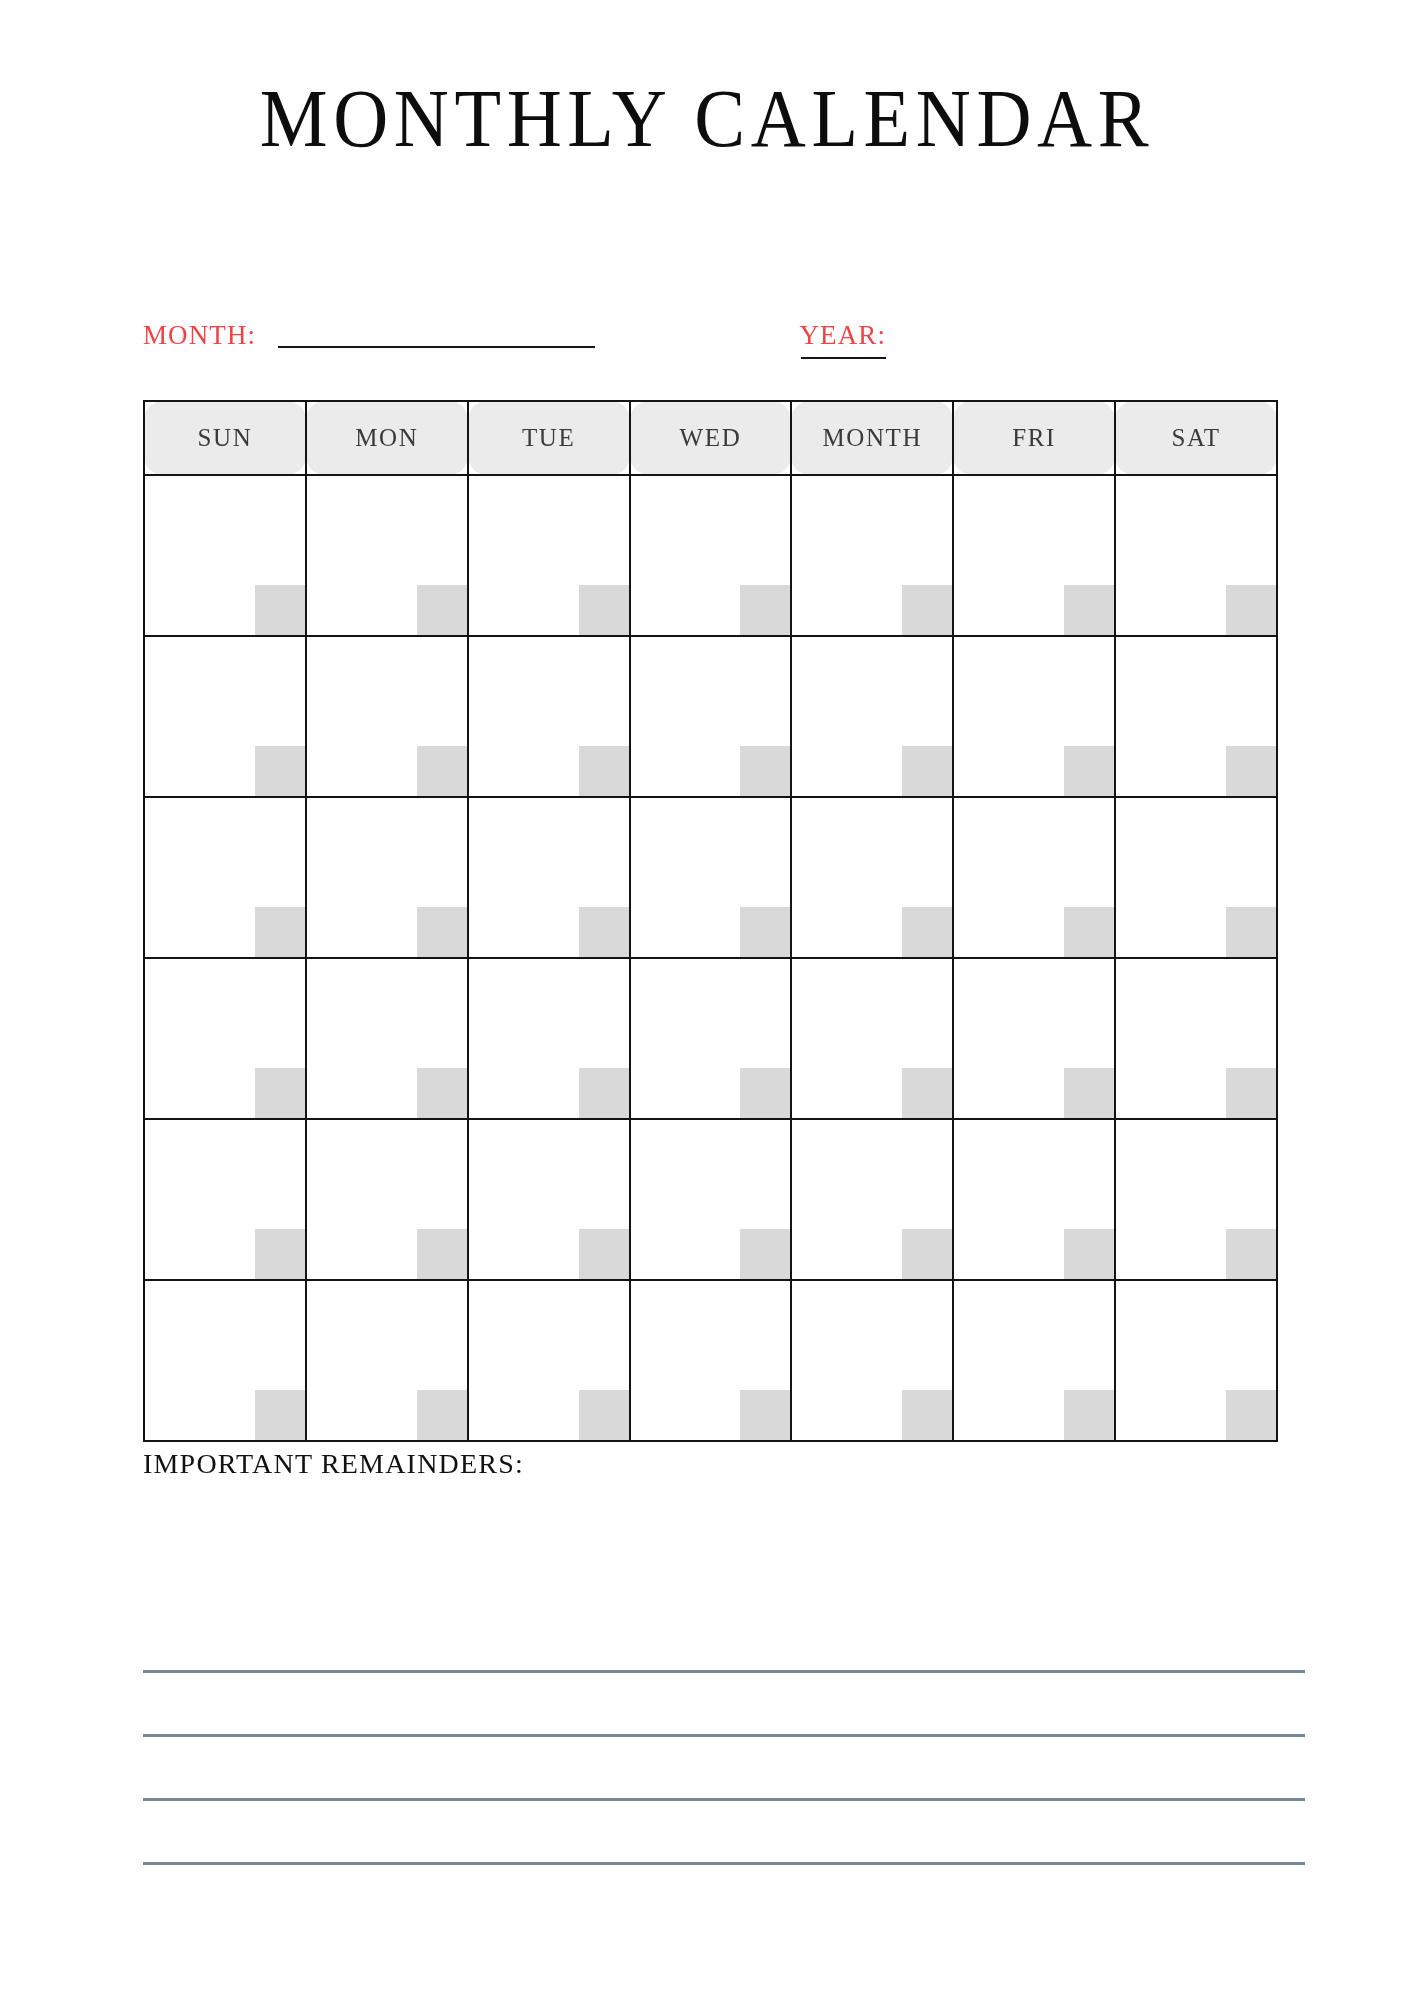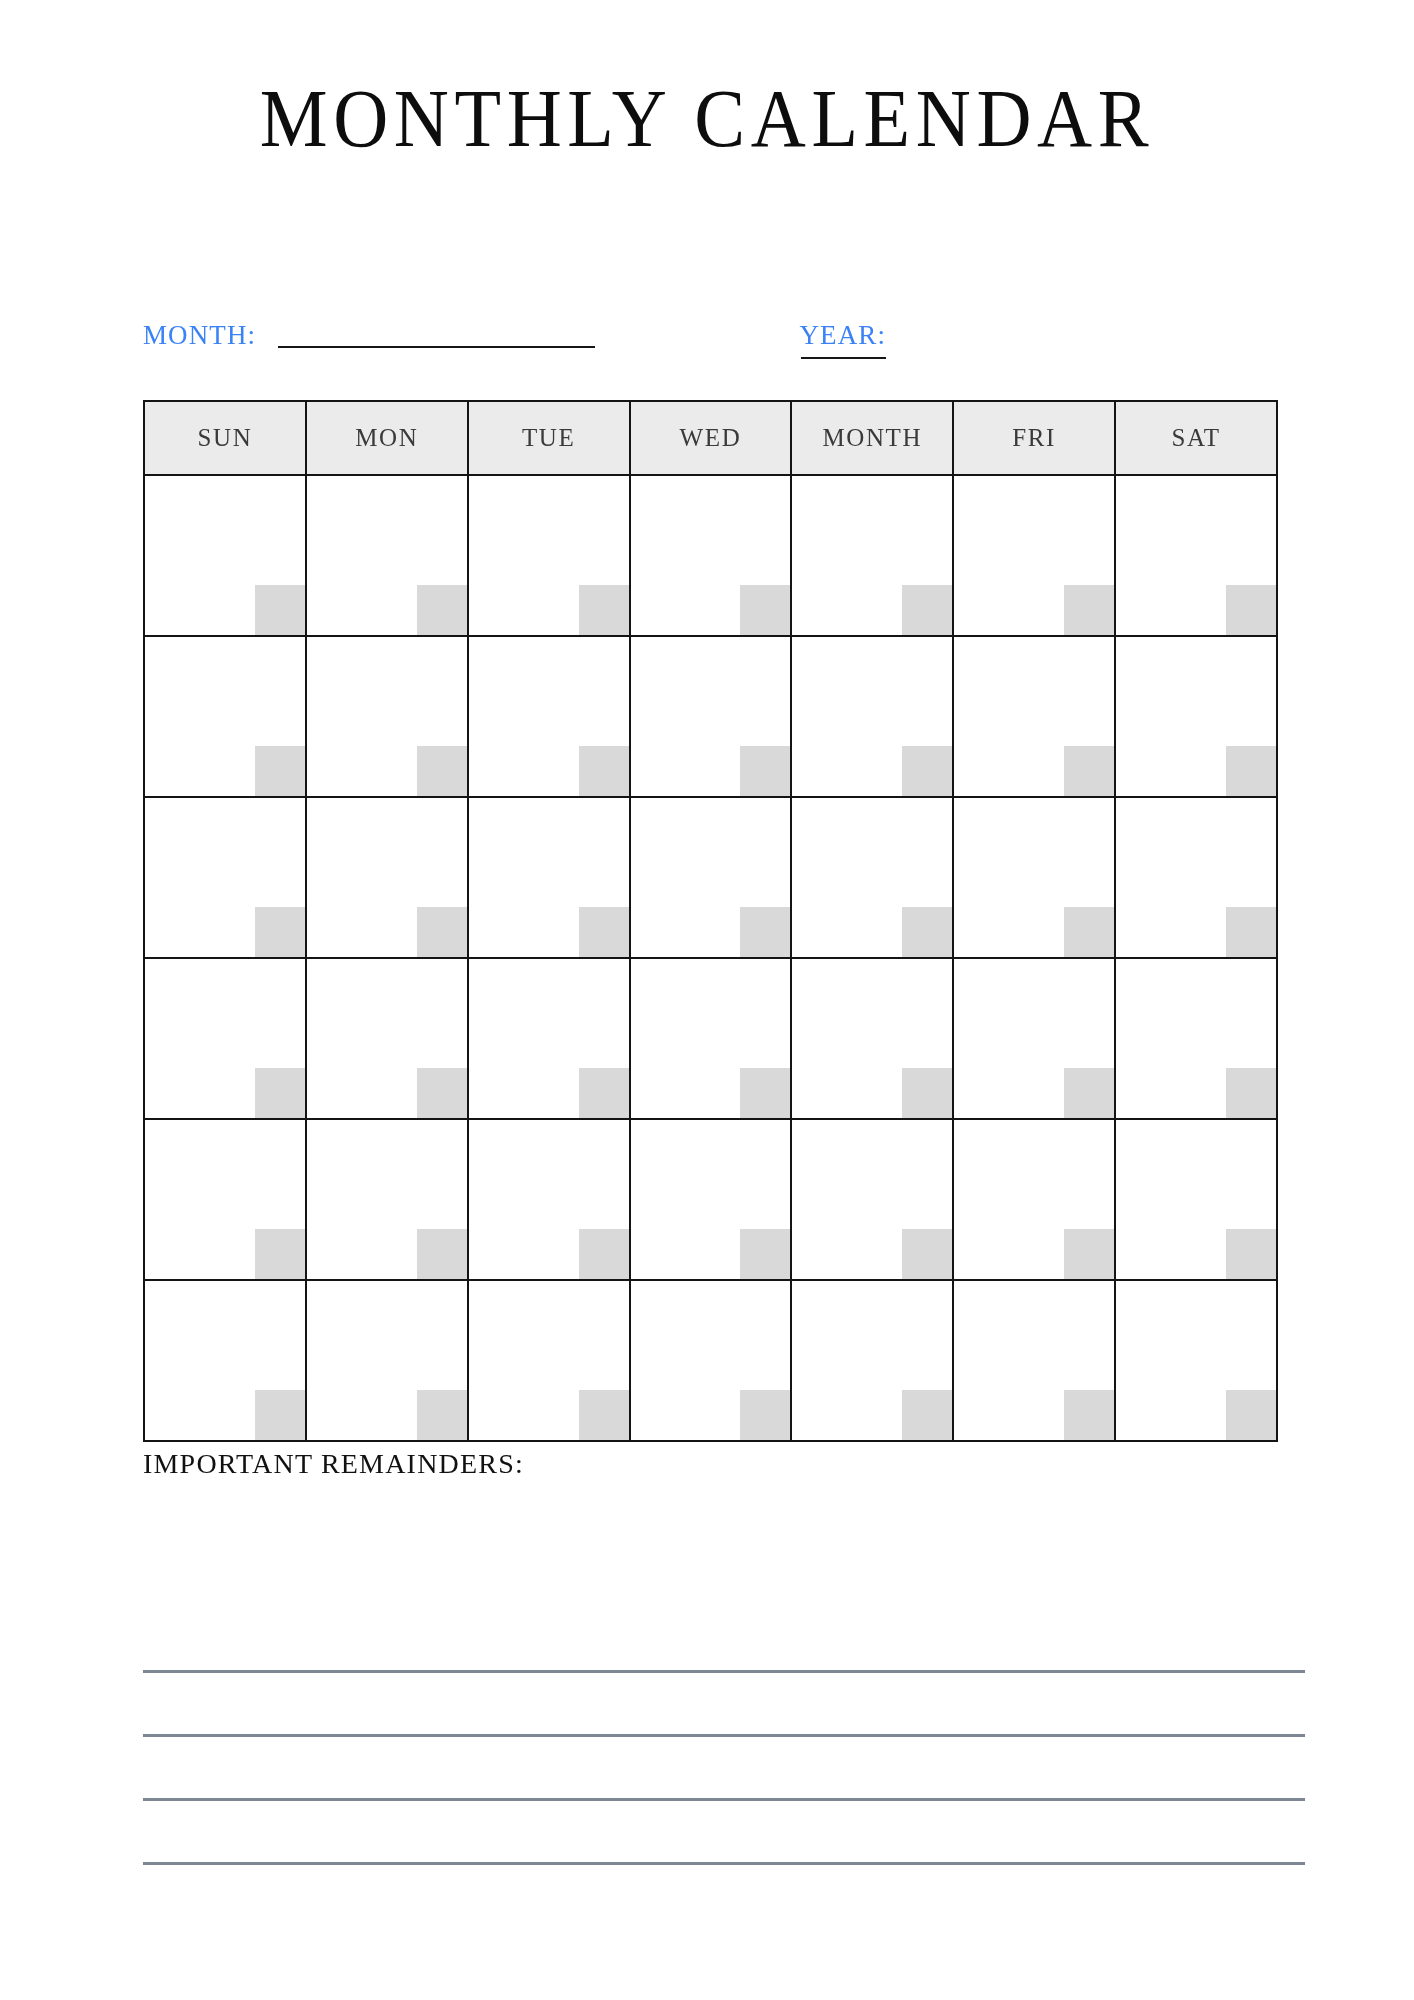--- a/index.html
+++ b/index.html
@@ -46,21 +46,21 @@
   .meta-row {
     position: absolute;
     left: 143px;
     top: 313px;
     width: 1135px;
     height: 44px;
   }
   .meta-label {
     font-size: 27px;
     letter-spacing: 1.1px;
-    color: #3b82f6;
+    color: #ef4444;
     line-height: 44px;
     display: inline-block;
     vertical-align: bottom;
   }
   .meta-month {
     position: absolute;
     left: 0;
     top: 0;
     display: flex;
     align-items: flex-end;
@@ -109,20 +109,21 @@
   }
   .calendar thead th {
     height: 72px;
     background: #ebebeb;
     font-weight: 400;
     font-size: 25px;
     letter-spacing: 1.6px;
     color: #3a3a3a;
     text-align: center;
     vertical-align: middle;
+    border-radius: 19px;
   }
   .calendar tbody td {
     height: 159px;
     background: #ffffff;
     position: relative;
     vertical-align: top;
   }
   .daysquare {
     position: absolute;
     right: 0;

